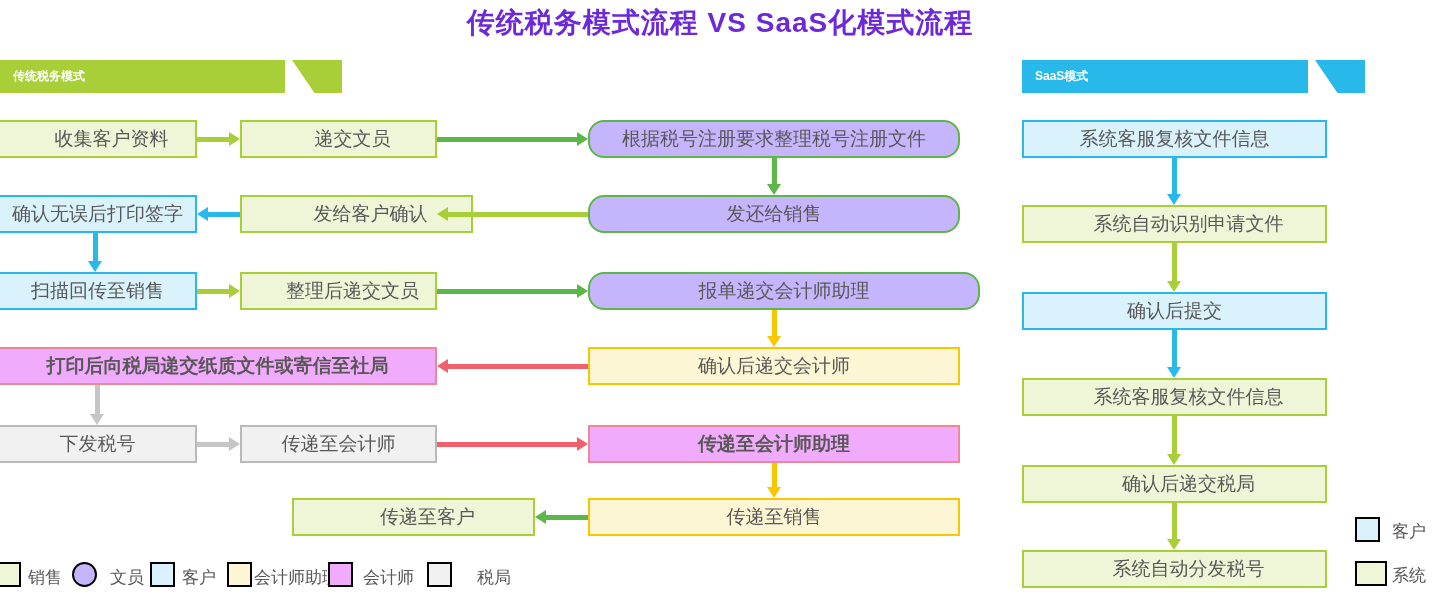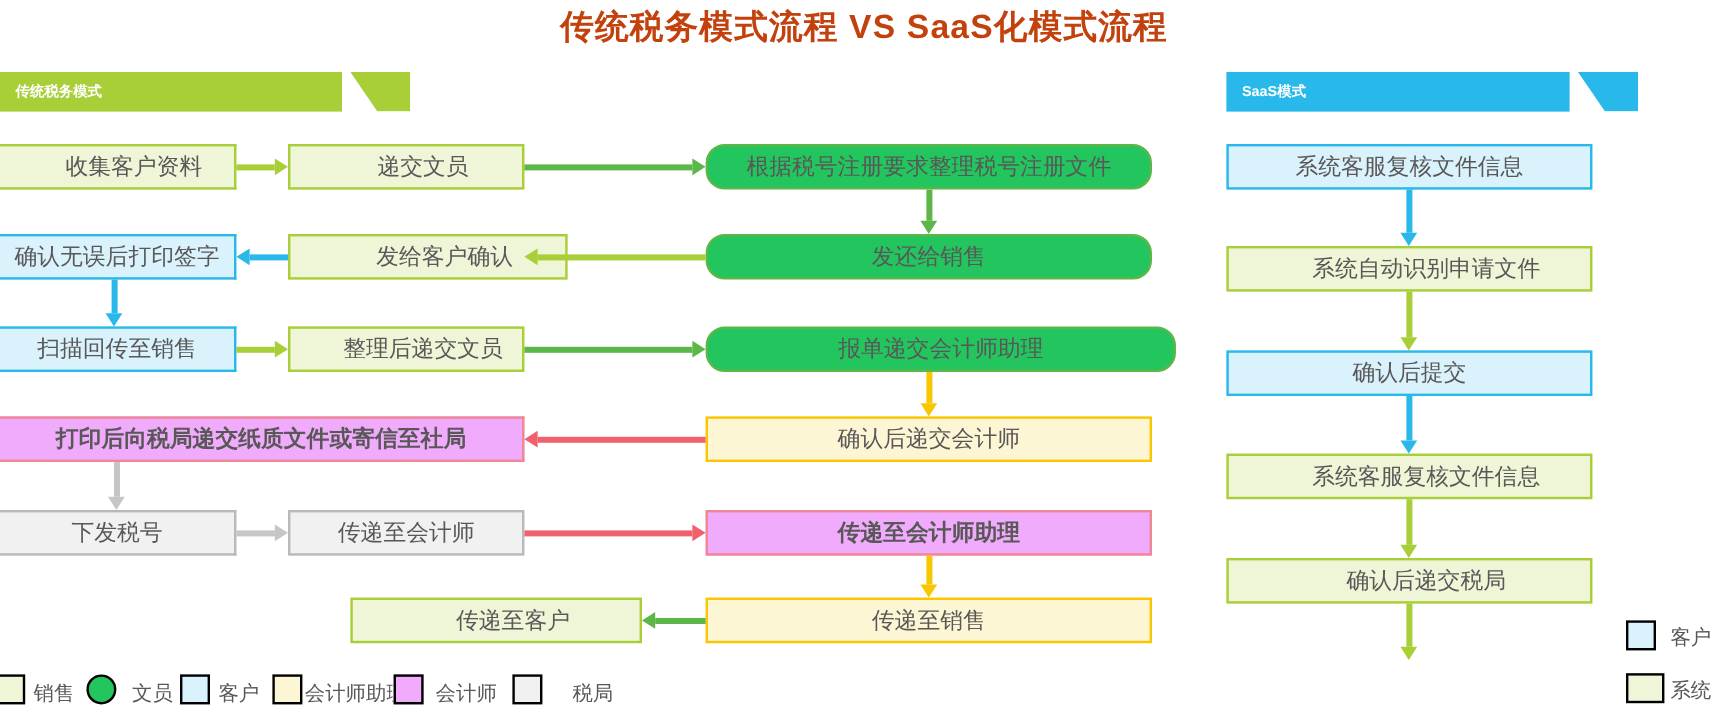--- a/index.html
+++ b/index.html
@@ -2,21 +2,21 @@
 <html><head>
 <meta charset="utf-8">
 <style>
   html,body{margin:0;padding:0;background:#ffffff;}
   .canvas{
     position:relative;width:1440px;height:605px;overflow:hidden;background:#ffffff;
     font-family:"Liberation Sans",sans-serif;
   }
   .title{
     position:absolute;top:4px;left:0;width:100%;text-align:center;
-    font-size:28px;font-weight:bold;color:#c2410c;letter-spacing:1px;
+    font-size:28px;font-weight:bold;color:#6d28d9;letter-spacing:1px;
   }
   .banner{
     position:absolute;top:60px;height:33px;line-height:33px;
     color:#ffffff;font-size:12px;font-weight:bold;padding-left:13px;
     box-sizing:border-box;
   }
   .banner-trad{left:0;width:285px;background:#a8ce38;}
   .banner-saas{left:1022;left:1022px;width:286px;background:#29b8ea;}
   .flag{
     position:absolute;top:60px;width:50px;height:33px;
@@ -25,21 +25,21 @@
   .flag-trad{left:292px;background:#a8ce38;}
   .flag-saas{left:1315px;background:#29b8ea;}
 
   .node{
     position:absolute;height:38px;box-sizing:border-box;border:2px solid;
     display:flex;align-items:center;justify-content:center;
     font-size:19px;color:#595757;white-space:nowrap;
   }
   .cut{border-left:none;}
   .n-sales{background:#eff6d8;border-color:#a8ce38;padding-left:28px;}
-  .n-clerk{background:#22c55e;border-color:#5cb648;border-radius:16px;}
+  .n-clerk{background:#c4b5fd;border-color:#5cb648;border-radius:16px;}
   .n-customer{background:#d9f2fc;border-color:#29b8ea;}
   .n-assistant{background:#fdf6d5;border-color:#fac600;}
   .n-accountant{background:#f0abfc;border-color:#ef8795;font-weight:bold;}
   .n-bureau{background:#f1f1f1;border-color:#b9b9ba;}
 
   .arr{position:absolute;display:flex;}
   .arr.h{height:14px;align-items:center;}
   .arr.v{width:14px;flex-direction:column;align-items:center;}
   .arr.right::before{content:"";flex:1;height:5px;background:var(--c);}
   .arr.right::after{content:"";width:0;height:0;border-top:7px solid transparent;border-bottom:7px solid transparent;border-left:11px solid var(--c);}
@@ -84,20 +84,21 @@
   <div class="node n-bureau" style="left:240px;top:425px;width:197px">传递至会计师</div>
   <div class="node n-accountant" style="left:588px;top:425px;width:372px">传递至会计师助理</div>
   <div class="node n-sales" style="left:292px;top:498px;width:243px">传递至客户</div>
   <div class="node n-assistant" style="left:588px;top:498px;width:372px">传递至销售</div>
 
   <div class="node n-customer" style="left:1022px;top:120px;width:305px">系统客服复核文件信息</div>
   <div class="node n-sales" style="left:1022px;top:205px;width:305px">系统自动识别申请文件</div>
   <div class="node n-customer" style="left:1022px;top:292px;width:305px">确认后提交</div>
   <div class="node n-sales" style="left:1022px;top:378px;width:305px">系统客服复核文件信息</div>
   <div class="node n-sales" style="left:1022px;top:465px;width:305px">确认后递交税局</div>
+  <div class="node n-sales" style="left:1022px;top:550px;width:305px">系统自动分发税号</div>
 
   <div class="arr h right c-sales" style="left:197px;top:132px;width:43px"></div>
   <div class="arr h right c-clerk" style="left:437px;top:132px;width:151px"></div>
   <div class="arr v down c-clerk" style="left:767px;top:158px;height:37px"></div>
   <div class="arr h left c-customer" style="left:197px;top:207px;width:43px"></div>
   <div class="arr h left c-sales" style="left:437px;top:207px;width:151px"></div>
   <div class="arr v down c-customer" style="left:88px;top:233px;height:39px"></div>
   <div class="arr h right c-sales" style="left:197px;top:284px;width:43px"></div>
   <div class="arr h right c-clerk" style="left:437px;top:284px;width:151px"></div>
   <div class="arr v down c-assistant" style="left:767px;top:310px;height:37px"></div>

